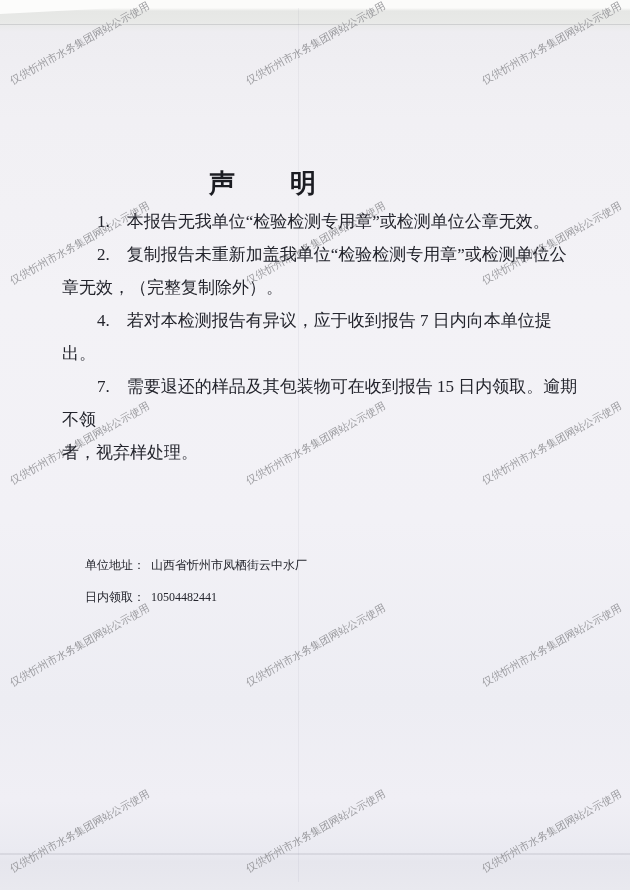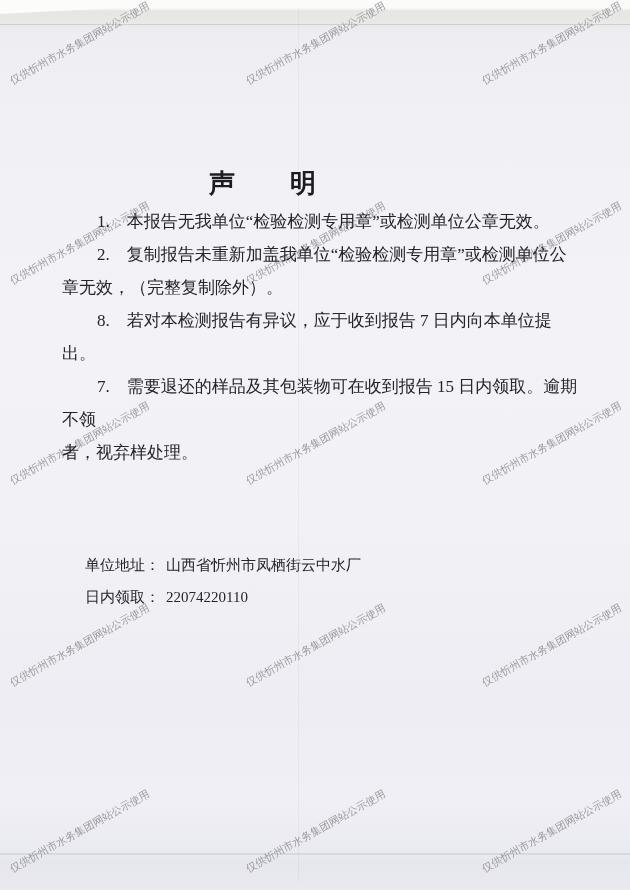--- a/index.html
+++ b/index.html
@@ -79,21 +79,21 @@
   .stmt p {
     margin: 0;
     text-indent: 35px;
     white-space: pre-wrap;
     word-break: break-all;
     font-family: Liberation Serif, serif;
   }
   
   .contact {
     position: absolute; left: 85px; top: 549px;
-    font-size: 15px;
+    font-size: 12px;
     line-height: 32px;
     color: var(--ink, #23242c);
   }
   .contact p { margin: 0; white-space: pre-wrap; }
   .contact .val { margin-left: 6px; }
 </style>
 </head>
 <body>
 
 <div class="page">
@@ -120,23 +120,23 @@
       <div class="wm" style="left: 250px; top: 862px;">仅供忻州市水务集团网站公示使用</div>
       <div class="wm" style="left: 486px; top: 862px;">仅供忻州市水务集团网站公示使用</div>
     </div>
 
   <h1 class="title">声　　明</h1>
 
   <div class="stmt">
     <p>1.　本报告无我单位“检验检测专用章”或检测单位公章无效。</p>
     <p>2.　复制报告未重新加盖我单位“检验检测专用章”或检测单位公
 章无效，（完整复制除外）。</p>
-    <p>8.　若对本检测报告有异议，应于收到报告 7 日内向本单位提出。</p>
+    <p>4.　若对本检测报告有异议，应于收到报告 7 日内向本单位提出。</p>
     <p>7.　需要退还的样品及其包装物可在收到报告 15 日内领取。逾期不领
 者，视弃样处理。</p>
   </div>
 
   <div class="contact">
     <p><span>单位地址：</span><span class="val">山西省忻州市凤栖街云中水厂</span></p>
-    <p><span>日内领取：</span><span class="val">22074220110</span></p>
+    <p><span>日内领取：</span><span class="val">10504482441</span></p>
   </div>
 
 </div>
 
 </body></html>

